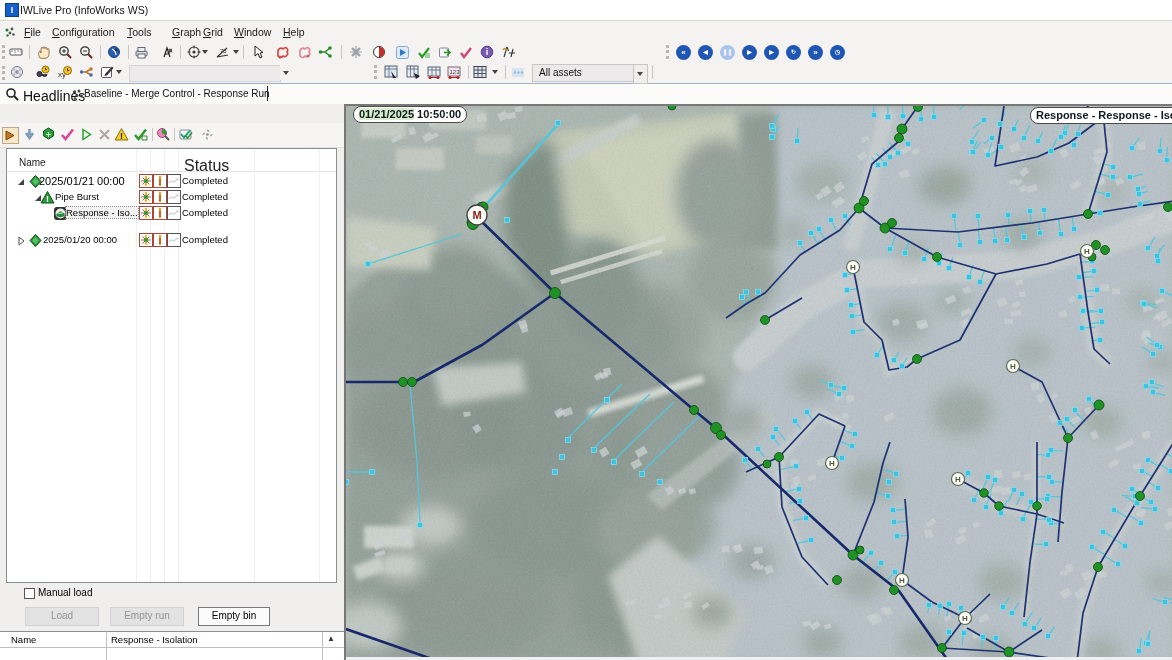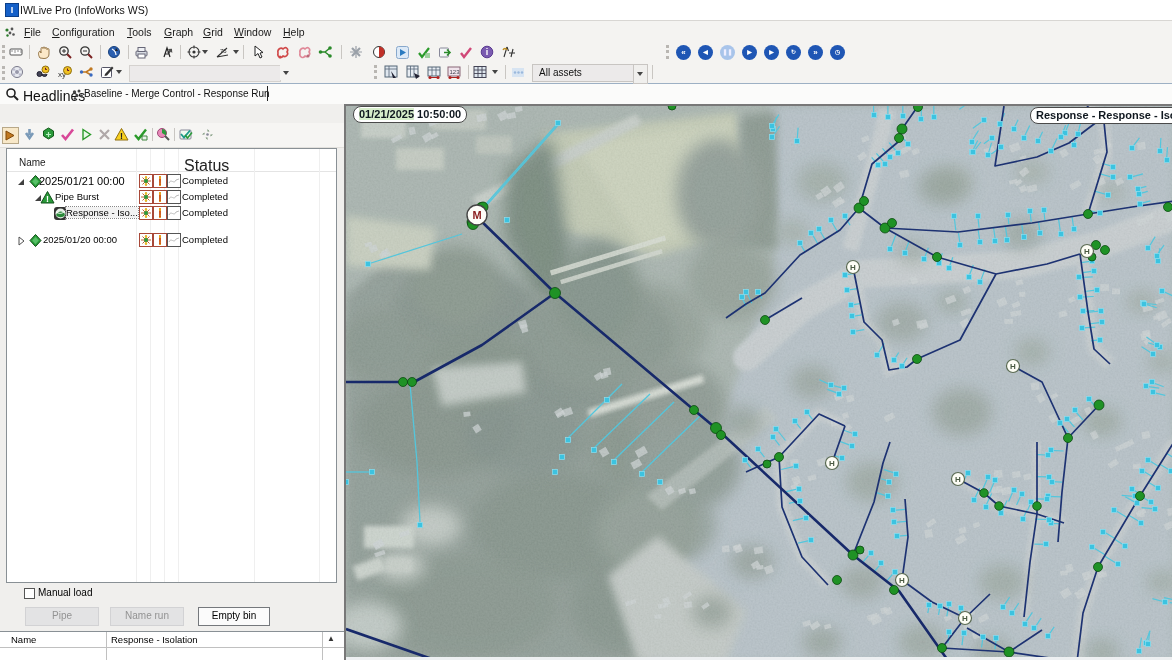--- a/index.html
+++ b/index.html
@@ -28,21 +28,21 @@
 .maplabel{position:absolute;background:#fff;border:1.5px solid #4a4a4a;border-radius:8px;font-size:11px;font-weight:bold;color:#101820;padding:0 5px;line-height:14px;height:15px;white-space:nowrap;}
 </style></head><body>
 <div class="abs titlebar">
     <div class="abs title-ico">I</div>
     <div class="abs title-txt">IWLive Pro (InfoWorks WS)</div>
   </div>
 <div class="abs menubar">
     <div class="menu-item" style="left:24px"><u>F</u>ile</div>
     <div class="menu-item" style="left:52px"><u>C</u>onfiguration</div>
     <div class="menu-item" style="left:127px"><u>T</u>ools</div>
-    <div class="menu-item" style="left:164px"><u>G</u>raph</div>
+    <div class="menu-item" style="left:172px"><u>G</u>raph</div>
     <div class="menu-item" style="left:203px"><u>G</u>rid</div>
     <div class="menu-item" style="left:234px"><u>W</u>indow</div>
     <div class="menu-item" style="left:283px"><u>H</u>elp</div>
     <div class="abs" style="left:5px;top:6px;width:10px;height:10px">
       <svg width="10" height="10" viewBox="0 0 10 10" style="display:block">
         <circle cx="2" cy="3" r="1.6" fill="#2a7a2a"></circle>
         <circle cx="7" cy="2" r="1.4" fill="#555"></circle>
         <circle cx="5" cy="6" r="1.4" fill="#555"></circle>
         <circle cx="8.5" cy="7.5" r="1.3" fill="#555"></circle>
         <circle cx="2.5" cy="8.5" r="1.2" fill="#2a7a2a"></circle>
@@ -528,22 +528,22 @@
         <div class="abs" style="left:160px;top:1px;width:12px;height:12px;border:1px solid #555;background:#fff">
           <svg width="12" height="12" viewBox="0 0 12 12" style="display:block">
             <path d="M1,8 C3,3 6,10 8,5 L11,4" stroke="#bbb" stroke-width="1" fill="none"></path>
           </svg>
         </div>
         <div class="abs" style="left:175px;top:2px;font-size:9.5px;color:#000">Completed</div>
       </div>
     </div>
     <div class="abs" style="left:24px;top:484px;width:9px;height:9px;background:#fff;border:1px solid #555"></div>
     <div class="abs" style="left:38px;top:483px;font-size:10px;color:#000">Manual load</div>
-    <div class="btn btn-dis abs" style="left:25px;top:503px;width:72px">Pipe</div>
-    <div class="btn btn-dis abs" style="left:110px;top:503px;width:72px">Name run</div>
+    <div class="btn btn-dis abs" style="left:25px;top:503px;width:72px">Load</div>
+    <div class="btn btn-dis abs" style="left:110px;top:503px;width:72px">Empty run</div>
     <div class="btn btn-en abs" style="left:198px;top:503px;width:70px">Empty bin</div>
     <div class="abs pgrid">
       <div class="abs" style="left:0;top:0;width:344px;height:15px;border-bottom:1px solid #c0c0c0">
         <div class="abs" style="left:11px;top:2px;color:#000">Name</div>
         <div class="abs" style="left:111px;top:2px;color:#000">Response - Isolation</div>
       </div>
       <div class="abs" style="left:106px;top:0;width:1px;height:29px;background:#c0c0c0"></div>
       <div class="abs" style="left:322px;top:0;width:1px;height:29px;background:#c0c0c0"></div>
       <div class="abs" style="left:327px;top:2px;font-size:8px;color:#333">▲</div>
     </div>

